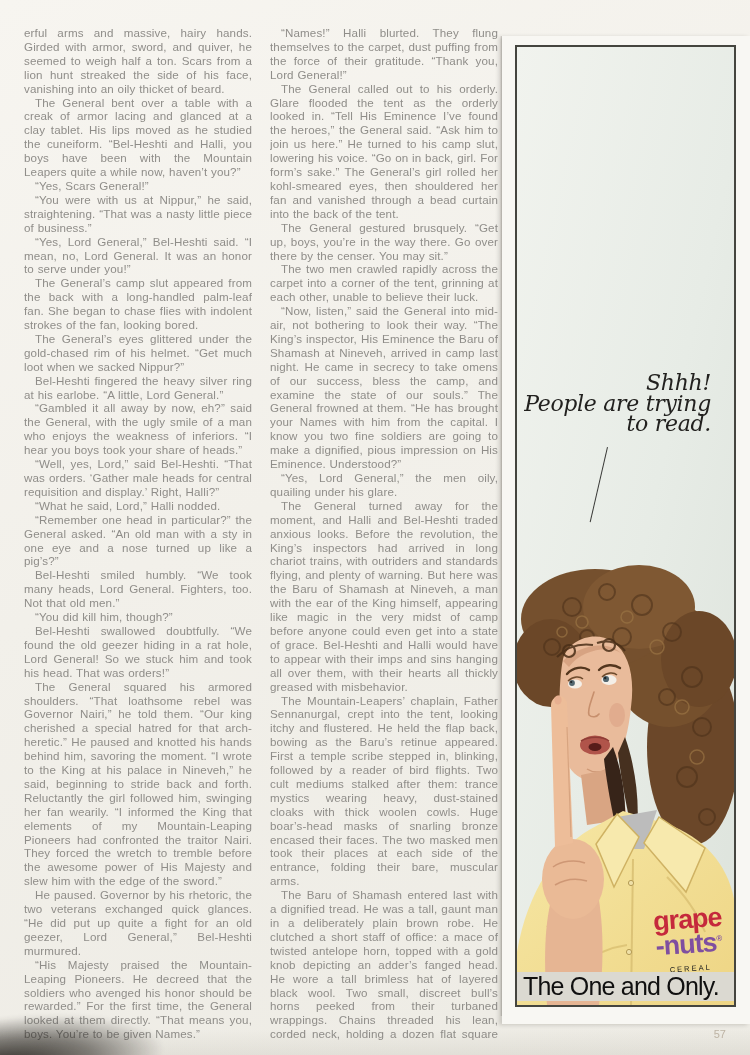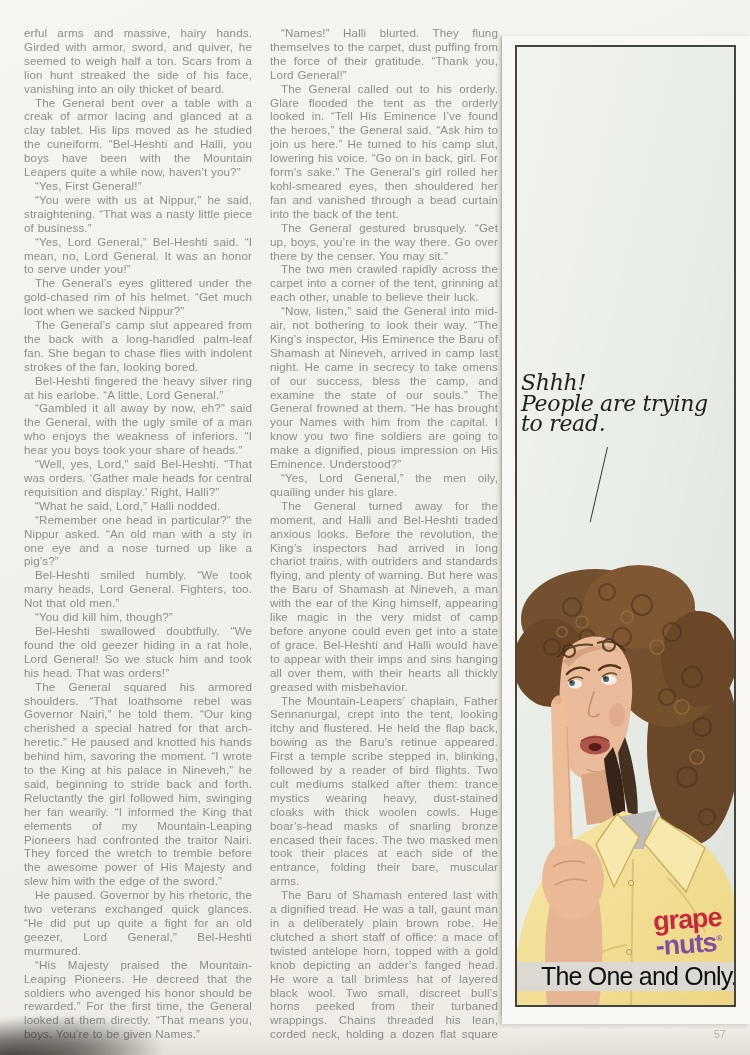--- a/index.html
+++ b/index.html
@@ -21,39 +21,39 @@
   .ad-sheet{
     position:absolute; left:502px; top:36px; width:248px; height:988px;
     background:#f8f7f3; box-shadow:-3px 1px 4px rgba(40,35,25,.18);
   }
   .ad{
     position:absolute; left:13px; top:9px; width:217px; height:958px;
     border:2px solid #45453f; background:#e9ede7; overflow:hidden;
   }
   .ad-photo{position:absolute; left:0; top:0; width:217px; height:958px;}
   .ad-headline{
-    position:absolute; left:4px; top:326px; width:190px; text-align:left;
+    position:absolute; left:4px; top:326px; width:190px; text-align:right;
     font-family:"DejaVu Serif", serif; font-style:italic;
     font-size:22px; line-height:20.5px; color:#22211f; letter-spacing:-.3px;
   }
   .pointer-line{
     position:absolute; left:90px; top:400px; width:1.3px; height:77px;
     background:#3a3a38; transform:rotate(13deg); transform-origin:top left;
   }
   .logo{
     position:absolute; left:128px; top:860px; width:88px; text-align:center;
     transform:rotate(-4deg); font-weight:bold; letter-spacing:-1px; line-height:24px;
   }
   .logo .l1{font-size:27px;}
   .logo .l2{font-size:27px; margin-top:-2px;}
   .logo .reg{font-size:8px; vertical-align:10px; letter-spacing:0;}
   .logo .sub{font-size:7.5px; font-weight:normal; letter-spacing:2px; color:#1c1c1c; margin-top:1px;}
   .tagline-band{
-    position:absolute; left:0; right:0; bottom:14px; height:29px; background:#dbd9d1;
-    display:flex; align-items:center; padding-left:24px; box-sizing:border-box;
+    position:absolute; left:0; right:0; bottom:4px; height:29px; background:#dbd9d1;
+    display:flex; align-items:center; padding-left:6px; box-sizing:border-box;
   }
   .tagline-band .tg{
     font-size:25px; color:#101010; letter-spacing:-.8px; white-space:nowrap;
     font-family:"Liberation Sans", sans-serif;
   }
   
   .crease{
     position:absolute; left:500px; top:36px; width:3px; height:980px;
     background:linear-gradient(to right, rgba(60,55,45,0) , rgba(60,55,45,.18), rgba(60,55,45,0));
   }
@@ -71,30 +71,30 @@
   }
 </style>
 </head>
 <body>
 
 <div class="page">
 
   <div class="col col1">
       <p class="para noindent">erful arms and massive, hairy hands. Girded with armor, sword, and quiver, he seemed to weigh half a ton. Scars from a lion hunt streaked the side of his face, vanishing into an oily thicket of beard.</p>
       <p class="para">The General bent over a table with a creak of armor lacing and glanced at a clay tablet. His lips moved as he studied the cuneiform. “Bel-Heshti and Halli, you boys have been with the Mountain Leapers quite a while now, haven’t you?”</p>
-      <p class="para">“Yes, First General!”</p>
+      <p class="para">“Yes, Scars General!”</p>
       <p class="para">“You were with us at Nippur,” he said, straightening. “That was a nasty little piece of business.”</p>
       <p class="para">“Yes, Lord General,” Bel-Heshti said. “I mean, no, Lord General. It was an honor to serve under you!”</p>
+      <p class="para">The General’s camp slut appeared from the back with a long-handled palm-leaf fan. She began to chase flies with indolent strokes of the fan, looking bored.</p>
       <p class="para">The General’s eyes glittered under the gold-chased rim of his helmet. “Get much loot when we sacked Nippur?”</p>
-      <p class="para">The General’s camp slut appeared from the back with a long-handled palm-leaf fan. She began to chase flies with indolent strokes of the fan, looking bored.</p>
       <p class="para">Bel-Heshti fingered the heavy silver ring at his earlobe. “A little, Lord General.”</p>
       <p class="para">“Gambled it all away by now, eh?” said the General, with the ugly smile of a man who enjoys the weakness of inferiors. “I hear you boys took your share of heads.”</p>
       <p class="para">“Well, yes, Lord,” said Bel-Heshti. “That was orders. ‘Gather male heads for central requisition and display.’ Right, Halli?”</p>
       <p class="para">“What he said, Lord,” Halli nodded.</p>
-      <p class="para">“Remember one head in particular?” the Nippur asked. “An old man with a sty in one eye and a nose turned up like a pig’s?”</p>
+      <p class="para">“Remember one head in particular?” the General asked. “An old man with a sty in one eye and a nose turned up like a pig’s?”</p>
       <p class="para">Bel-Heshti smiled humbly. “We took many heads, Lord General. Fighters, too. Not that old men.”</p>
       <p class="para">“You did kill him, though?”</p>
       <p class="para">Bel-Heshti swallowed doubtfully. “We found the old geezer hiding in a rat hole, Lord General! So we stuck him and took his head. That was orders!”</p>
       <p class="para">The General squared his armored shoulders. “That loathsome rebel was Governor Nairi,” he told them. “Our king cherished a special hatred for that arch-heretic.” He paused and knotted his hands behind him, savoring the moment. “I wrote to the King at his palace in Nineveh,” he said, beginning to stride back and forth. Reluctantly the girl followed him, swinging her fan wearily. “I informed the King that elements of my Mountain-Leaping Pioneers had confronted the traitor Nairi. They forced the wretch to tremble before the awesome power of His Majesty and slew him with the edge of the sword.”</p>
       <p class="para">He paused. Governor by his rhetoric, the two veterans exchanged quick glances. “He did put up quite a fight for an old geezer, Lord General,” Bel-Heshti murmured.</p>
       <p class="para">“His Majesty praised the Mountain-Leaping Pioneers. He decreed that the soldiers who avenged his honor should be rewarded.” For the first time, the General looked at them directly. “That means you, boys. You’re to be given Names.”</p>
     </div>
   <div class="col col2">
       <p class="para">“Names!” Halli blurted. They flung themselves to the carpet, dust puffing from the force of their gratitude. “Thank you, Lord General!”</p>
       <p class="para">The General called out to his orderly. Glare flooded the tent as the orderly looked in. “Tell His Eminence I’ve found the heroes,” the General said. “Ask him to join us here.” He turned to his camp slut, lowering his voice. “Go on in back, girl. For form’s sake.” The General’s girl rolled her kohl-smeared eyes, then shouldered her fan and vanished through a bead curtain into the back of the tent.</p>

